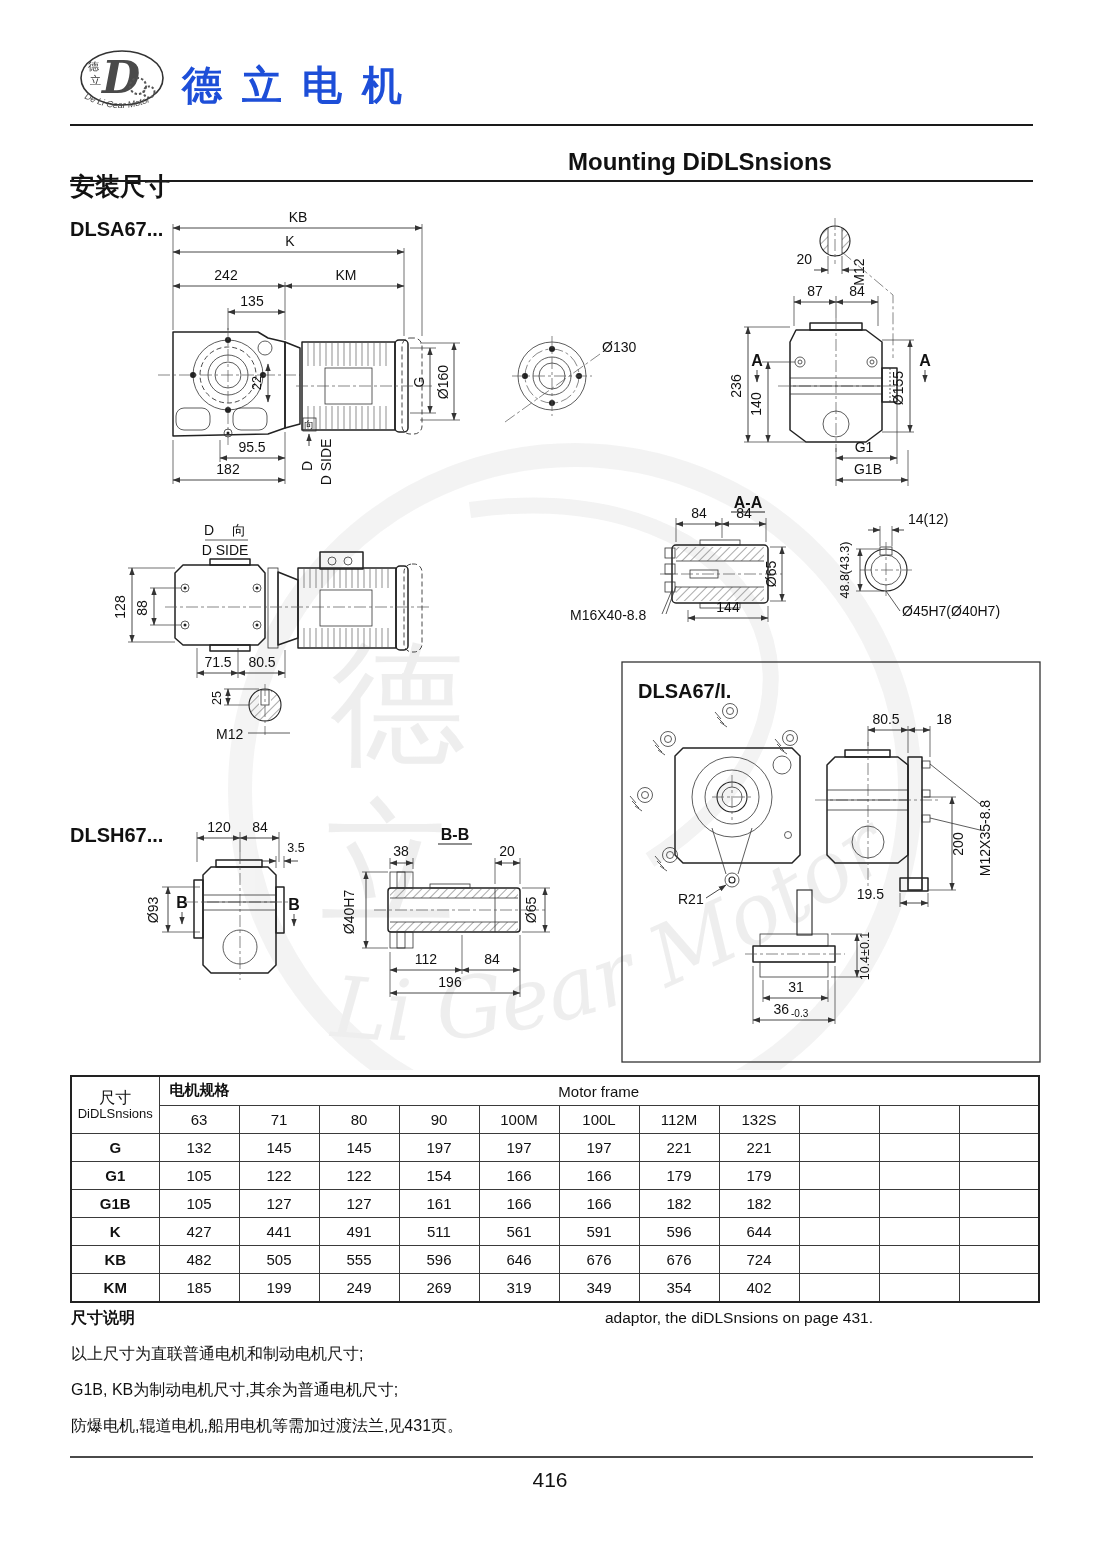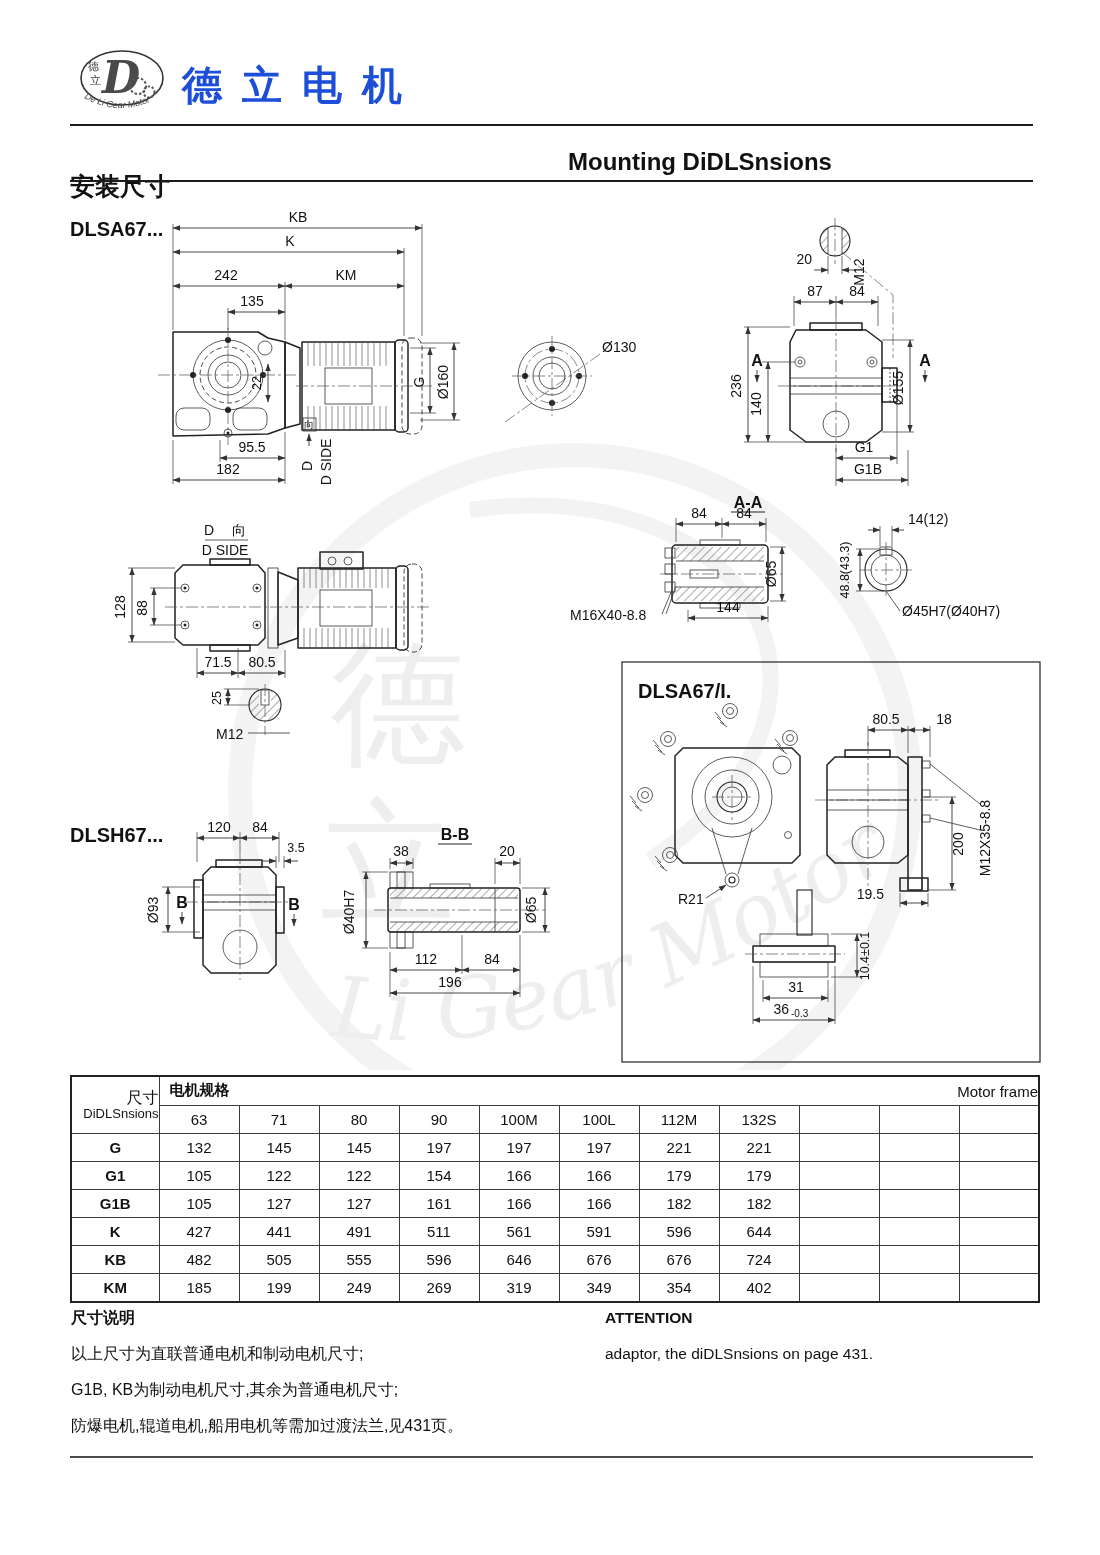--- a/index.html
+++ b/index.html
@@ -31,21 +31,21 @@
   text.dm{font:bold 16px "Liberation Sans",sans-serif;fill:#111;text-anchor:middle;}
   .ta-s{text-anchor:start !important;}
   .ta-e{text-anchor:end !important;}
   .wmt{fill:#e9e9e9;}
   
   .dim-table{position:absolute;left:70px;top:1075px;width:970px;border-collapse:collapse;
              table-layout:fixed;font-size:15px;}
   .dim-table th,.dim-table td{border:1px solid #3a3a3a;text-align:center;padding:0;height:27px;
              overflow:hidden;white-space:nowrap;}
   .dim-table{border:2px solid #222;}
-  .dim-table .hrow1 th{height:28px;text-align:right;}
+  .dim-table .hrow1 th{height:28px;}
   .cell-dim{font-weight:normal;line-height:1.05;}
   .cell-dim .l1{font-size:16px;}
   .cell-dim .l2{font-size:13px;}
   .motor-cell{position:relative;font-weight:normal;}
   .motor-cn{position:absolute;left:10px;top:4px;font-size:15px;font-weight:bold;}
   .motor-en{display:inline-block;font-size:15px;}
   .dim-table .hrow2 th{font-weight:normal;}
   .dim-table tbody th{font-weight:bold;}
   
   .notes-cn{position:absolute;left:71px;top:1300px;width:480px;font-size:16px;line-height:36px;}
@@ -712,18 +712,18 @@
       </tbody>
   </table>
 
   <div class="notes-cn">
     <div class="notes-title">尺寸说明</div>
     <div>以上尺寸为直联普通电机和制动电机尺寸;</div>
     <div>G1B, KB为制动电机尺寸,其余为普通电机尺寸;</div>
     <div>防爆电机,辊道电机,船用电机等需加过渡法兰,见431页。</div>
   </div>
   <div class="notes-en">
-    <div class="notes-title">ATTENTION</div>
     <div>adaptor, the diDLSnsions on page 431.</div>
   </div>
 
   <div class="rule rule3"></div>
+  <div class="page-num">416</div>
 </div>
 
 </body></html>

